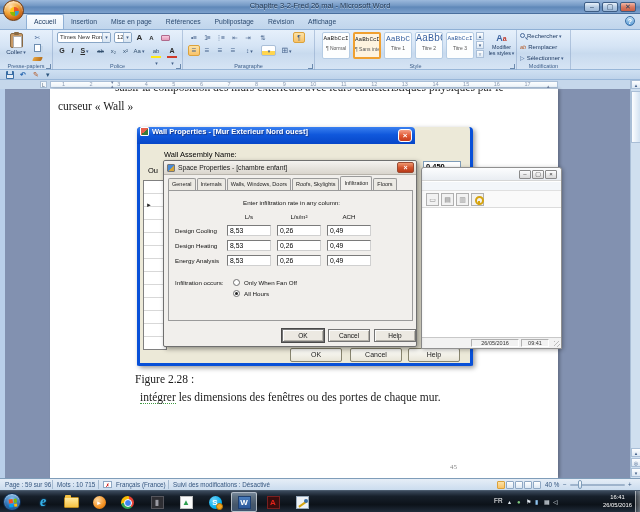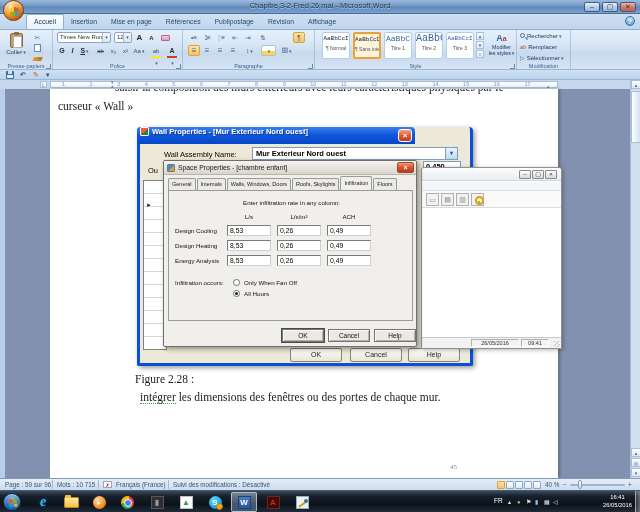--- a/index.html
+++ b/index.html
@@ -365,21 +365,20 @@
   </div>
 
   <div class="a" id="walldlg">
     <div id="walltitle">
       <div id="wallicon"></div>
       <span class="wt">Wall Properties - [Mur Exterieur Nord ouest]</span>
       <div class="xpclose"></div>
     </div>
     <div id="wallbody">
       <span class="xplabel" style="left:24px;top:6px">Wall Assembly Name:</span>
-      <div class="a" id="wallcombo"><span>Mur Exterieur Nord ouest</span><span class="dd"></span></div>
       <span class="xplabel" style="left:8px;top:22px">Ou</span>
       <div class="a" id="uvalbox">0.450</div>
       <div class="a" id="walltable">
           <span id="rowmark"></span>
         </div>
       <div class="xpbtn" style="left:150px;top:204px">OK</div>
       <div class="xpbtn" style="left:210px;top:204px">Cancel</div>
       <div class="xpbtn" style="left:268px;top:204px">Help</div>
     </div>
   </div>

